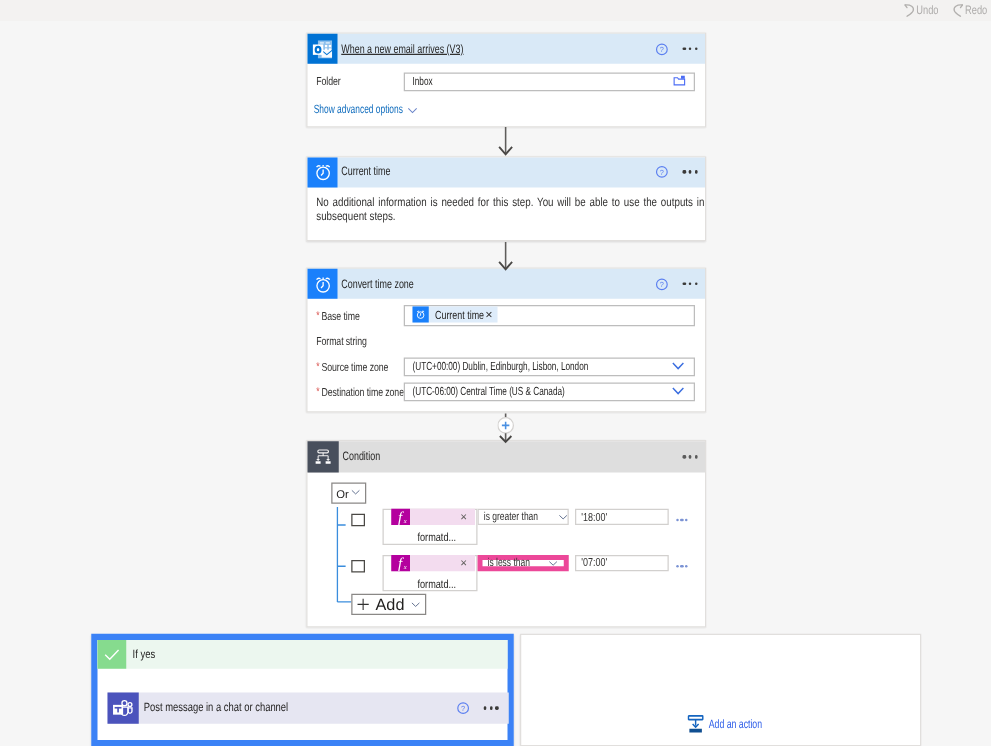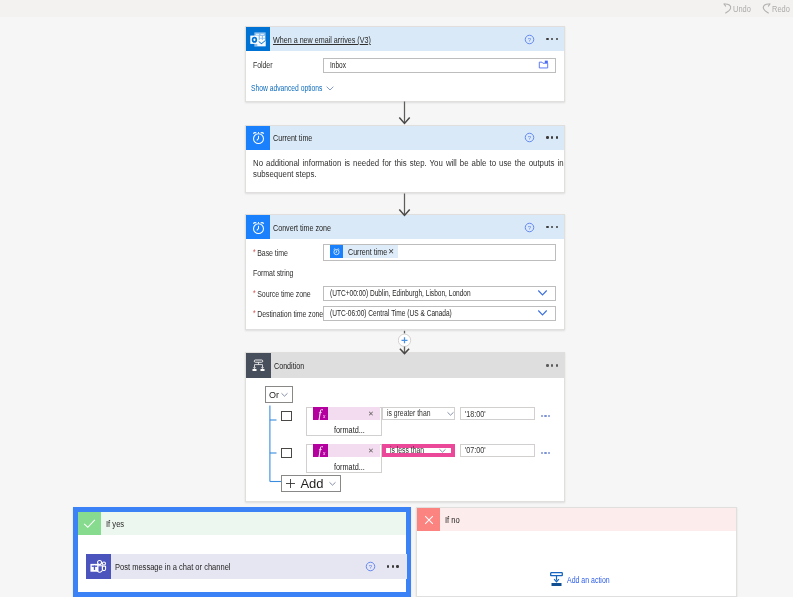--- a/index.html
+++ b/index.html
@@ -448,28 +448,20 @@
             <i></i>
             <i></i>
             <i></i>
           </span>
       </div>
     </div>
   </div>
 
   <div style="position:absolute;left:416px;top:490px;width:321px;height:90px;background:#fff;border:1px solid #e1dfdd;box-sizing:border-box;
               box-shadow:0 0.6px 1.8px rgba(0,0,0,0.10),0 0.3px 0.9px rgba(0,0,0,0.07);">
-    <div class="no-head">
-      <div class="no-badge">
-        <svg width="14" height="14" viewBox="0 0 16 16" style="display:block">
-            <path d="M3.6 3.6 L12.4 12.4 M12.4 3.6 L3.6 12.4" fill="none" stroke="#fff" stroke-width="1.15"></path>
-          </svg>
-      </div>
-      <div class="branch-title">If no</div>
-    </div>
     <div style="position:absolute;left:0;right:0;top:64px;display:flex;align-items:center;justify-content:center;gap:4px;">
       <span style="line-height:0;">
         <svg width="13" height="15" viewBox="0 0 13 15" style="display:block">
           <rect x="0.7" y="0.7" width="11.6" height="3" rx="0.5" fill="none" stroke="#1565c0" stroke-width="1.3"></rect>
           <path d="M6.5 3.7 V8.6" stroke="#1565c0" stroke-width="1.15" fill="none"></path>
           <path d="M4.1 7.2 L6.5 9.8 L8.9 7.2" stroke="#1565c0" stroke-width="1.15" fill="none"></path>
           <rect x="1.5" y="11" width="10" height="3" fill="#104f91"></rect>
         </svg>
       </span>
       <span style="font-size:9.7px;color:#2c5ce8;white-space:nowrap;display:inline-block;width:37px;"><span style="display:inline-block;transform:scaleX(0.72);transform-origin:left center;">Add an action</span></span>

